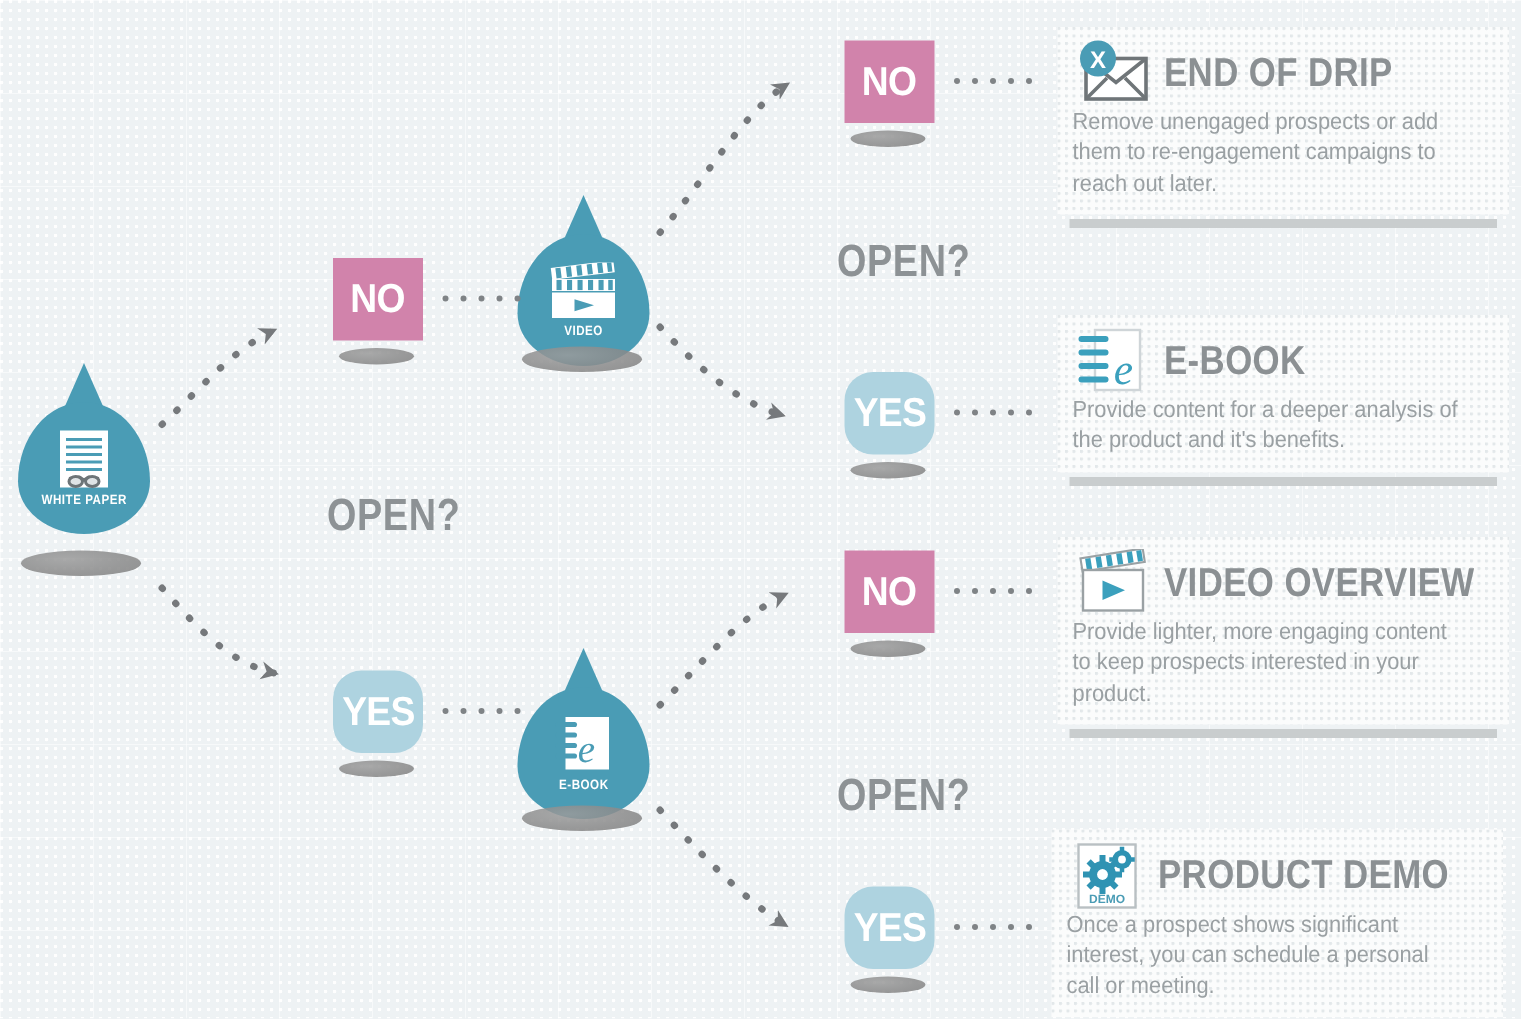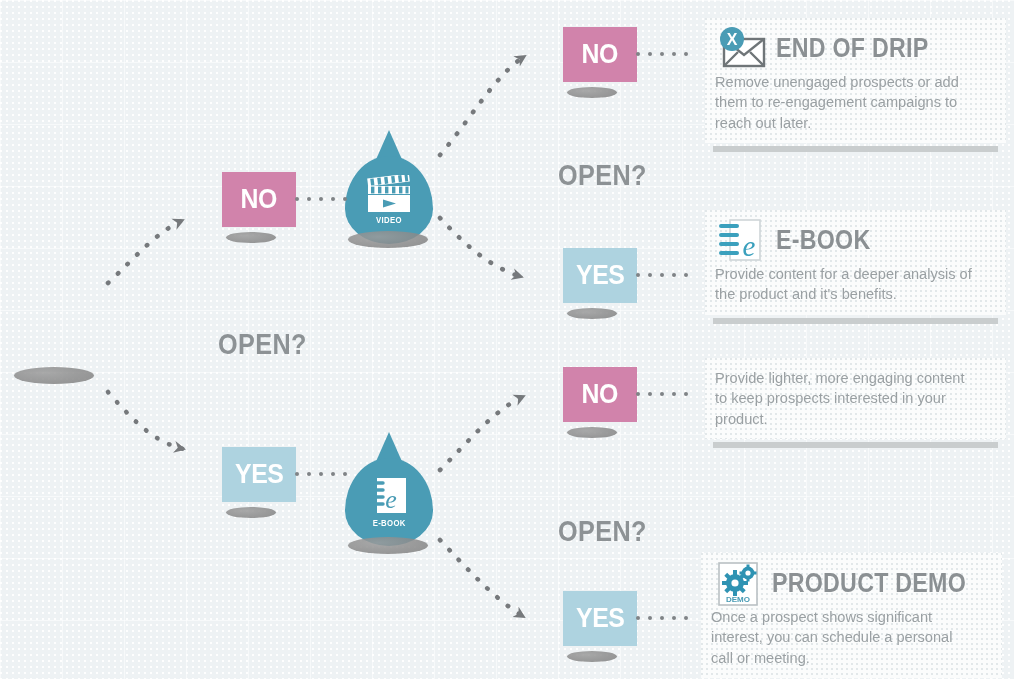--- a/index.html
+++ b/index.html
@@ -39,29 +39,29 @@
     font-stretch:condensed;transform:scaleX(.86);white-space:nowrap;
   }
   .ellipse{
     position:absolute;border-radius:50%;
     background:radial-gradient(ellipse at 38% 34%, #9b9b9b 0%, #8a8a8a 55%, #7e7e7e 100%);
     opacity:.85;
   }
 
   
   .chip{
-    position:absolute;width:74px;height:55px;display:flex;
+    position:absolute;width:60px;height:55px;display:flex;
     align-items:center;justify-content:center;
   }
   .chip span{
     color:#ffffff;font-size:27px;font-weight:bold;letter-spacing:-.5px;
     transform:scaleX(.92);
   }
   .chip.no{background:#d183ab;}
-  .chip.yes{background:#aed3e0;}
+  .chip.yes{background:#aed3e0;border-radius:19px;}
 
   
   .open-label{
     position:absolute;color:#8d9295;font-size:30px;font-weight:bold;
     letter-spacing:.5px;transform:scaleX(.84);transform-origin:left center;
     white-space:nowrap;
   }
 
   
   .dots{position:absolute;display:flex;align-items:center;gap:8px;}
@@ -103,20 +103,42 @@
     <g fill="none" stroke="#76797c" stroke-width="4.6" stroke-linecap="round" stroke-dasharray="0.5 13" marker-end="url(#ah)">
       <path d="M108,283 C135,258 155,233 183,220"></path>
       <path d="M108,392 C136,424 156,443 184,449"></path>
       <path d="M440,155 C470,120 495,75 525,56"></path>
       <path d="M440,218 C468,248 492,268 522,277"></path>
       <path d="M440,470 C470,440 494,410 524,396"></path>
       <path d="M440,540 C470,572 496,600 524,617"></path>
     </g>
   </svg>
 
+  <div class="drop" style="left:12px;top:268px;width:88px;height:88px;">
+    <div class="tip"></div>
+    <div class="body"></div>
+    <div class="inner">
+      <svg width="38" height="40" viewBox="0 0 38 40">
+        <rect x="3" y="1" width="32" height="38" fill="#ffffff"></rect>
+        <g stroke="#4a9cb5" stroke-width="2">
+          <line x1="7" y1="7" x2="31" y2="7"></line>
+          <line x1="7" y1="12" x2="31" y2="12"></line>
+          <line x1="7" y1="17" x2="31" y2="17"></line>
+          <line x1="7" y1="22" x2="31" y2="22"></line>
+          <line x1="7" y1="27" x2="31" y2="27"></line>
+        </g>
+        <g fill="none" stroke="#6d7578" stroke-width="2">
+          <path d="M9,33 l7,-1 l3,2 l3,-2 l7,1"></path>
+          <ellipse cx="13.5" cy="35" rx="4.5" ry="3.3" fill="#dfe4e6"></ellipse>
+          <ellipse cx="24.5" cy="35" rx="4.5" ry="3.3" fill="#dfe4e6"></ellipse>
+        </g>
+      </svg>
+      <div class="caption">WHITE PAPER</div>
+    </div>
+  </div>
   <div class="ellipse" style="left:14px;top:367px;width:80px;height:17px;"></div>
 
   <div class="drop" style="left:345px;top:156px;width:88px;height:88px;">
     <div class="tip"></div>
     <div class="body"></div>
     <div class="inner">
       <svg width="46" height="38" viewBox="0 0 46 38">
         <g transform="rotate(-7 23 9)">
           <rect x="2" y="1" width="42" height="8" fill="#ffffff"></rect>
           <g fill="#4a9cb5">
@@ -277,20 +299,40 @@
         </div>
         <div class="title">E-BOOK</div>
       </div>
       <div class="desc">Provide content for a deeper analysis of the product and it's benefits.</div>
     </div>
     <div class="bar"></div>
   </div>
 
   <div class="card" style="left:705px;top:358px;">
     <div class="panel">
+      <div class="head">
+        <div class="icon-box">
+          <svg width="54" height="44" viewBox="0 0 54 44">
+            <g transform="rotate(-9 26 9)">
+              <rect x="6" y="3" width="42" height="9" fill="#ffffff" stroke="#9aa1a4" stroke-width="1.4"></rect>
+              <g fill="#3ba0bd">
+                <rect x="9" y="3.8" width="3.6" height="7.4"></rect>
+                <rect x="16" y="3.8" width="3.6" height="7.4"></rect>
+                <rect x="23" y="3.8" width="3.6" height="7.4"></rect>
+                <rect x="30" y="3.8" width="3.6" height="7.4"></rect>
+                <rect x="37" y="3.8" width="3.6" height="7.4"></rect>
+                <rect x="43.5" y="3.8" width="3.4" height="7.4"></rect>
+              </g>
+            </g>
+            <rect x="7" y="14" width="40" height="27" fill="#ffffff" stroke="#9aa1a4" stroke-width="1.6"></rect>
+            <path d="M20,21 L35,27.5 L20,34 Z" fill="#3ba0bd"></path>
+          </svg>
+        </div>
+        <div class="title">VIDEO OVERVIEW</div>
+      </div>
       <div class="desc">Provide lighter, more engaging content to keep prospects interested in your product.</div>
     </div>
     <div class="bar"></div>
   </div>
 
   <div class="card" style="left:701px;top:553px;">
     <div class="panel">
       <div class="head">
         <div class="icon-box">
           <svg width="52" height="46" viewBox="0 0 52 46">

